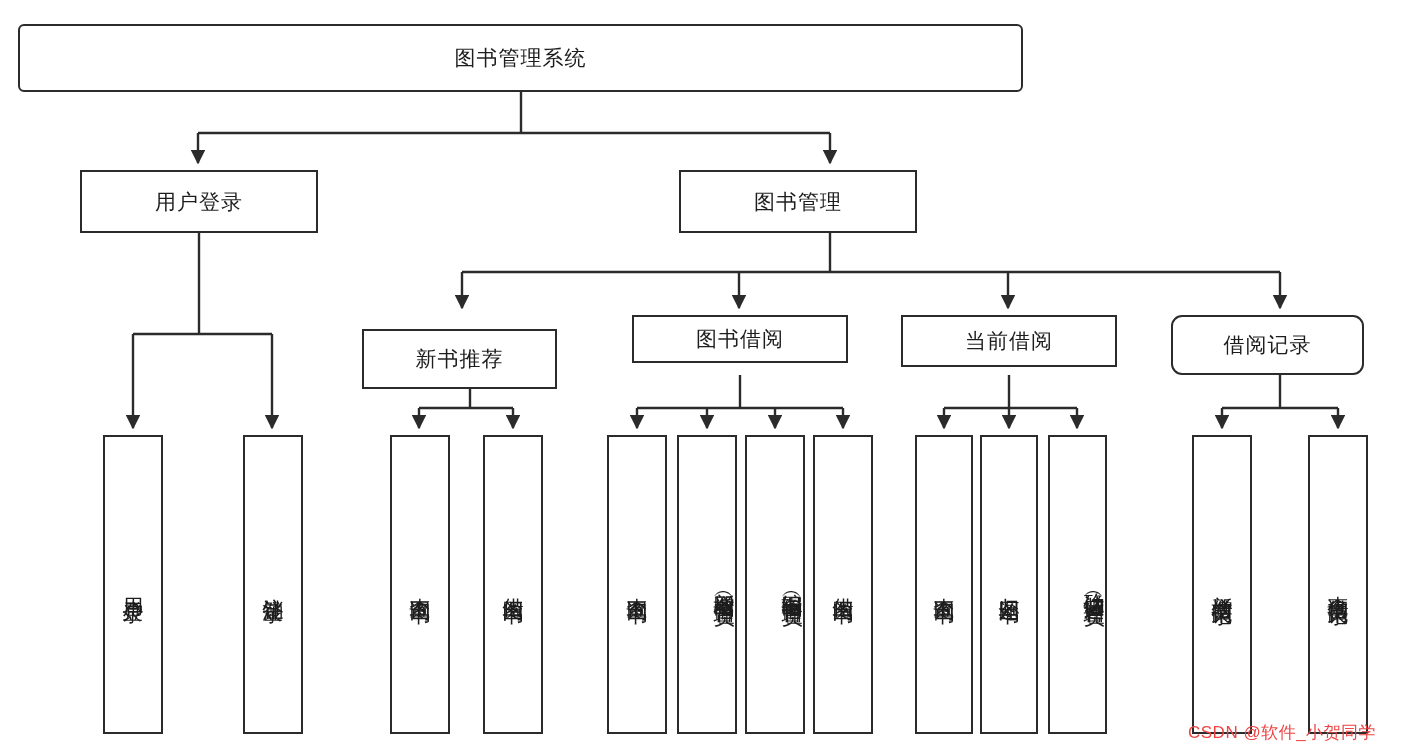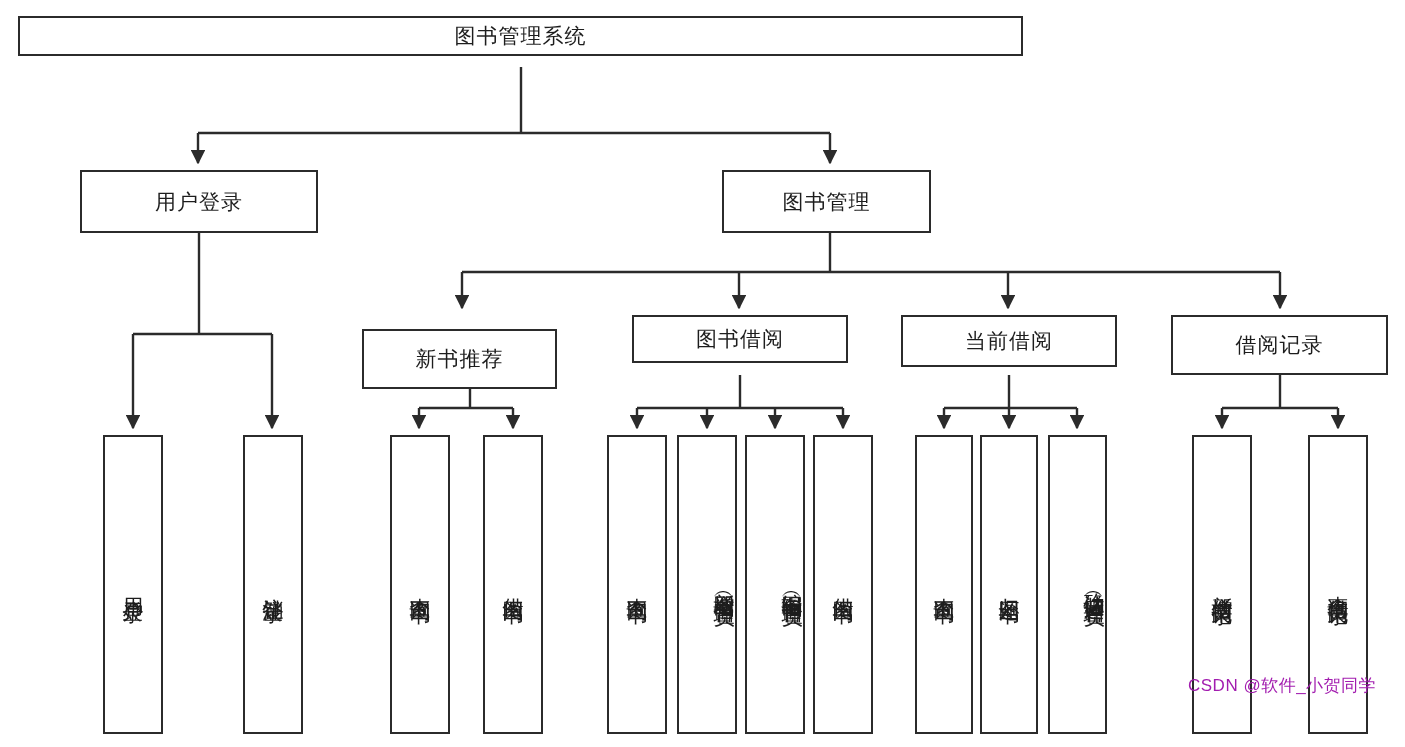--- a/index.html
+++ b/index.html
@@ -55,23 +55,23 @@
   }
   .node.vert.tall {
     align-items: flex-start;
   }
   .node.vert.mid {
     align-items: center;
   }
   .watermark {
     position: absolute;
     left: 1188px;
-    top: 674px;
+    top: 721px;
     font-size: 17px;
-    color: #a21caf;
+    color: #ef4444;
     white-space: nowrap;
     letter-spacing: 0.5px;
   }
 </style>
 </head>
 <body>
 
 <div id="canvas">
 
   <svg id="edges" viewBox="0 0 1405 747" xmlns="http://www.w3.org/2000/svg">
@@ -117,41 +117,41 @@
       <path d="M 1009 408 L 1009 428" marker-end="url(#arrow)"></path>
       <path d="M 1077 408 L 1077 428" marker-end="url(#arrow)"></path>
 
       <path d="M 1280 375 L 1280 408"></path>
       <path d="M 1222 408 L 1338 408"></path>
       <path d="M 1222 408 L 1222 428" marker-end="url(#arrow)"></path>
       <path d="M 1338 408 L 1338 428" marker-end="url(#arrow)"></path>
     </g>
   </svg>
 
-  <div class="node horiz" style="left:18px; top:16px; width:1005px; height:40px;">
+  <div class="node horiz" style="left:18px; top:24px; width:1005px; height:68px;border-radius:6px;">
     <span>图书管理系统</span>
   </div>
 
   <div class="node horiz" style="left:80px; top:170px; width:238px; height:63px;">
     <span>用户登录</span>
   </div>
-  <div class="node horiz" style="left:722px; top:170px; width:209px; height:63px;">
+  <div class="node horiz" style="left:679px; top:170px; width:238px; height:63px;">
     <span>图书管理</span>
   </div>
 
   <div class="node horiz" style="left:362px; top:329px; width:195px; height:60px;">
     <span>新书推荐</span>
   </div>
   <div class="node horiz" style="left:632px; top:315px; width:216px; height:48px;">
     <span>图书借阅</span>
   </div>
   <div class="node horiz" style="left:901px; top:315px; width:216px; height:52px;">
     <span>当前借阅</span>
   </div>
-  <div class="node horiz" style="left:1171px; top:315px; width:217px; height:60px;">
+  <div class="node horiz" style="left:1171px; top:315px; width:193px; height:60px;border-radius:11px;">
     <span>借阅记录</span>
   </div>
 
   <div class="node vert mid" style="left:103px; top:435px; width:60px; height:299px;">
     <span>用户登录</span>
   </div>
   <div class="node vert mid" style="left:243px; top:435px; width:60px; height:299px;">
     <span>注销登录</span>
   </div>
 

